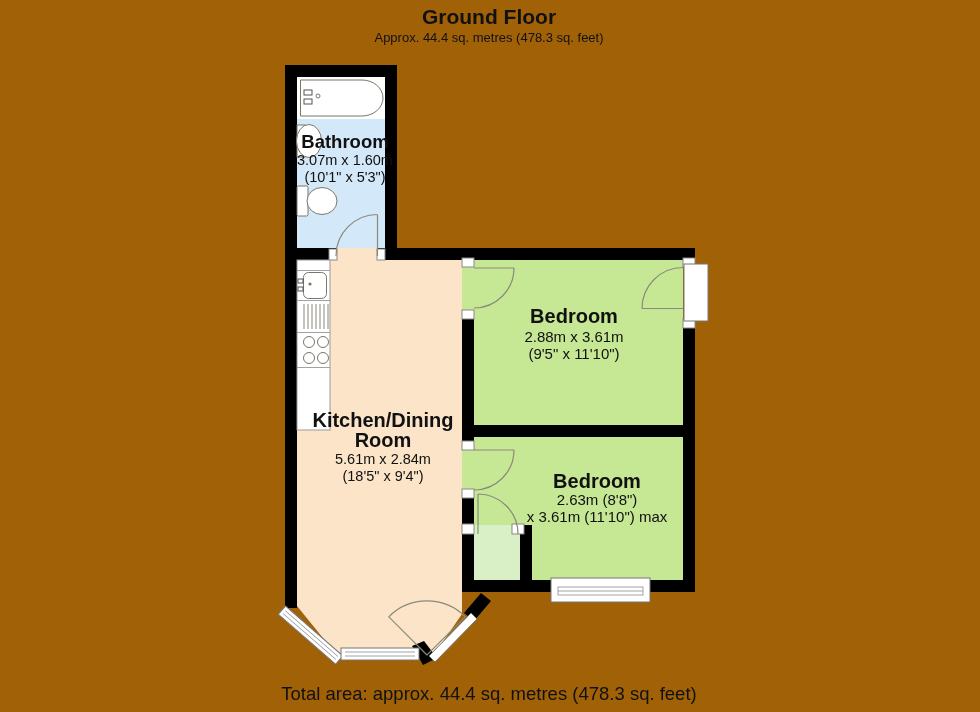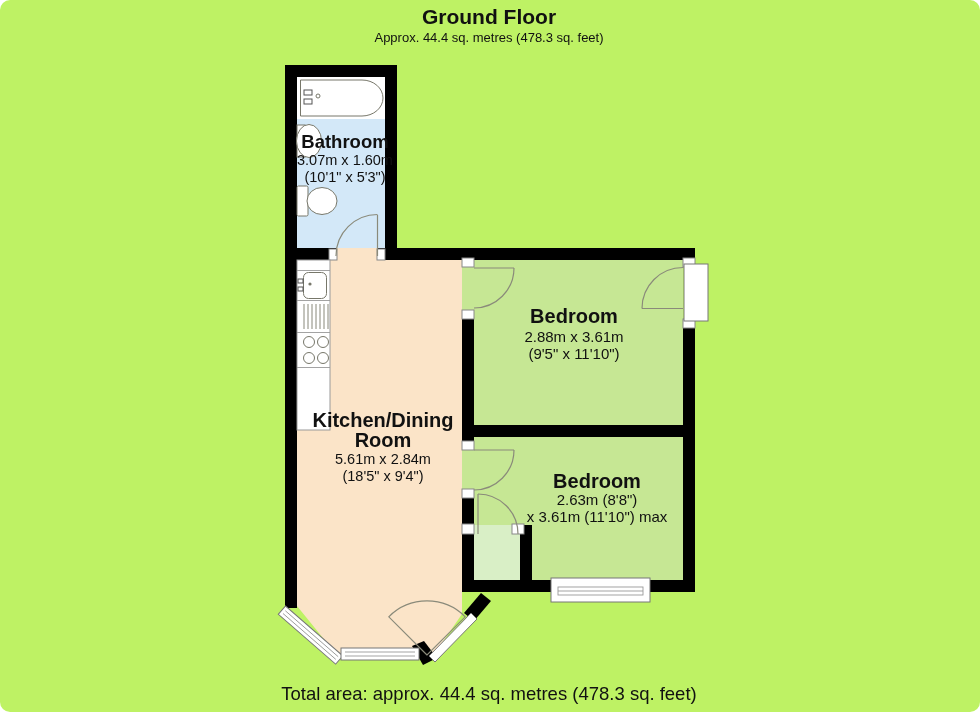--- a/index.html
+++ b/index.html
@@ -1,23 +1,22 @@
 <!DOCTYPE html>
 <html><head>
 <meta charset="utf-8">
 <style>
   html, body { margin: 0; padding: 0; background: #ffffff; }
   #stage {
     position: relative;
     width: 980px;
     height: 712px;
-    background: #bef264;
+    background: #a16207;
     font-family: "Liberation Sans", sans-serif;
     overflow: hidden;
-    border-radius: 10px;
   }
   svg text {
     font-family: "Liberation Sans", sans-serif;
     fill: #111111;
   }
   .room-name { font-weight: bold; }
 </style>
 </head>
 <body>
 

